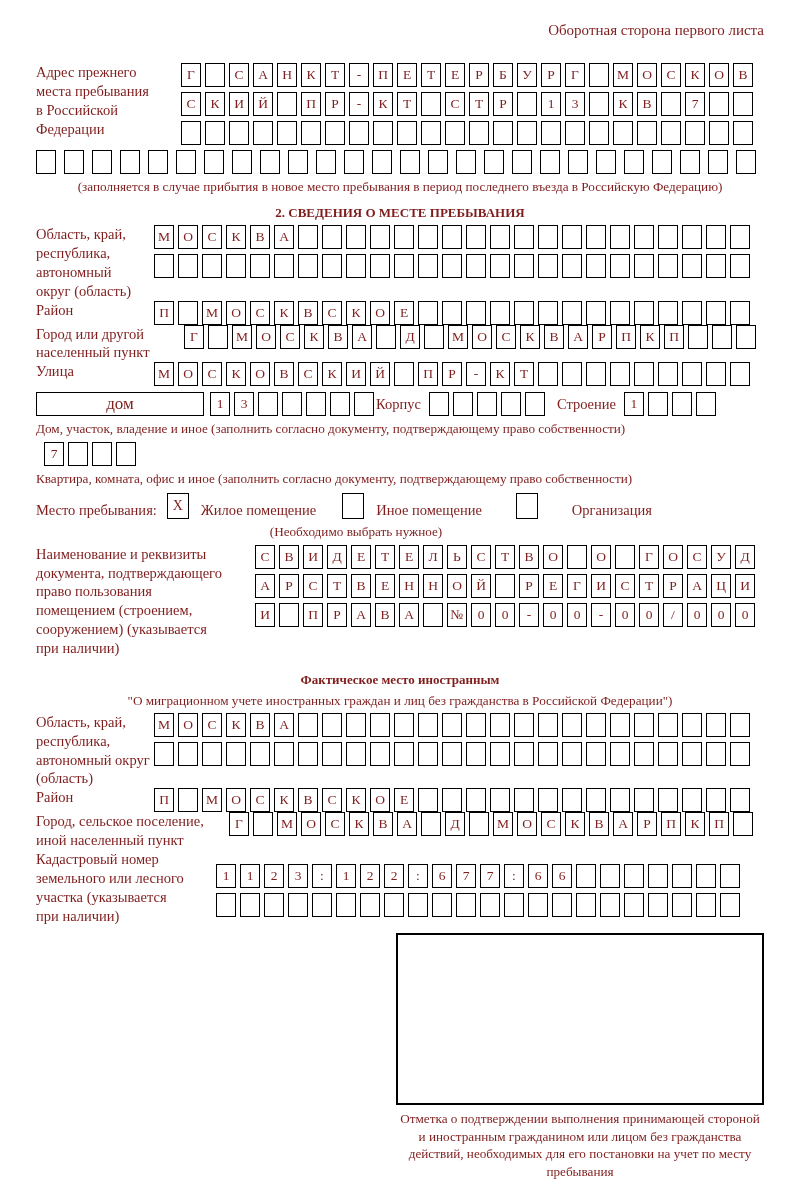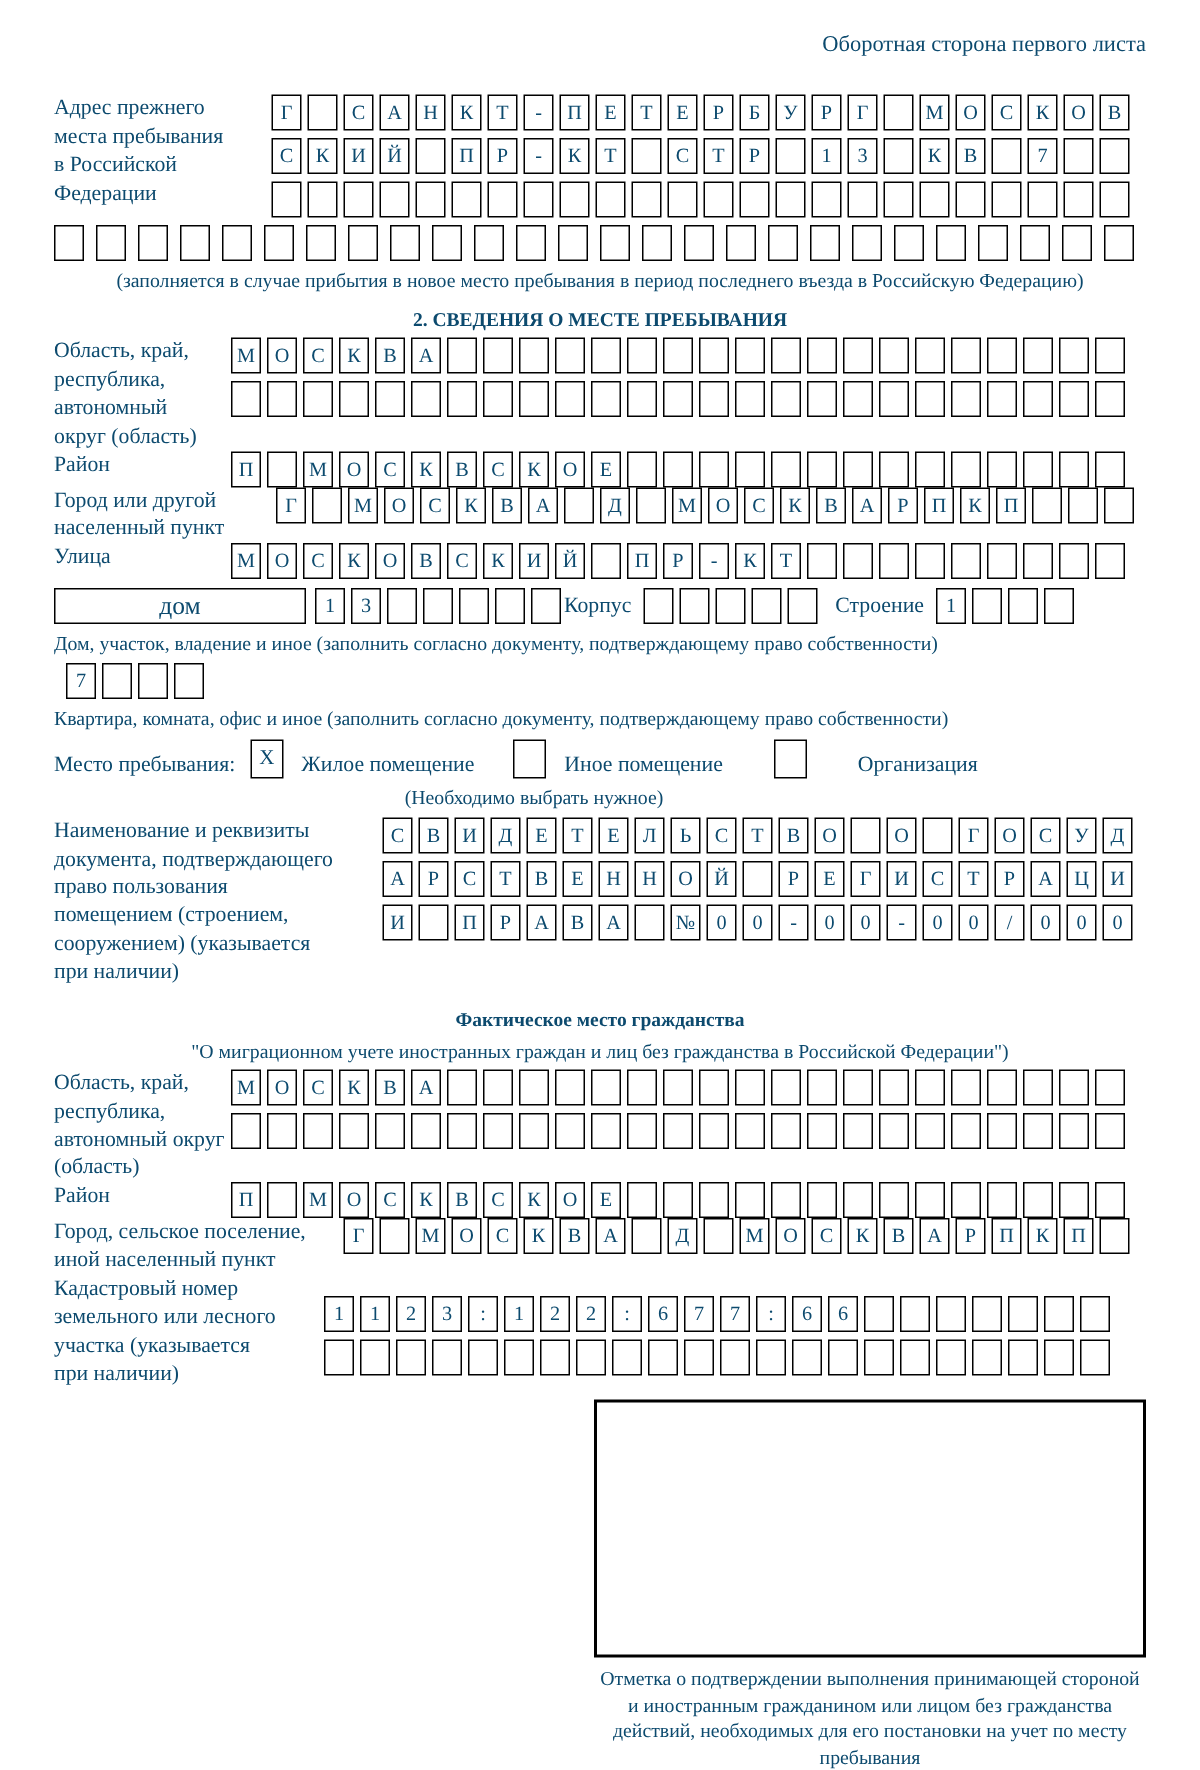--- a/index.html
+++ b/index.html
@@ -1,18 +1,18 @@
 <!DOCTYPE html>
 <html><head>
 <meta charset="utf-8">
 <style>
   * { box-sizing: border-box; }
   html,body { margin:0; padding:0; background:#fff; }
   .page {
-    width:800px; height:1180px; background:#fff; color:#0c4a6e;
+    width:800px; height:1180px; background:#fff; color:#7f1d1d;
     font-family:"Liberation Serif","DejaVu Serif",serif;
     padding:14px 36px 0 36px; position:relative; overflow:hidden;
   }
   .hdr { text-align:right; font-size:15px; margin:8px 0 24px; }
   .row { display:flex; align-items:flex-start; margin-top:0; }
   .label { font-size:14.5px; line-height:1.3; white-space:pre-line; flex:none; }
   .stack { display:flex; flex-direction:column; gap:5px; }
   .cells { display:flex; gap:4px; flex:none; }
   .cells .cb {
     width:20px; height:24px; border:1.5px solid #000; flex:none;
@@ -440,21 +440,21 @@
           <span class="cb">0</span>
           <span class="cb">0</span>
           <span class="cb">/</span>
           <span class="cb">0</span>
           <span class="cb">0</span>
           <span class="cb">0</span>
         </div>
     </div>
   </div>
 
-  <div class="sectitle" style="margin-top:14px">Фактическое место гражданства</div>
+  <div class="sectitle" style="margin-top:14px">Фактическое место иностранным</div>
   <div class="fn center" style="margin:0 0 4px">"О миграционном учете иностранных граждан и лиц без гражданства в Российской Федерации")</div>
 
   <div class="row">
     <div class="label" style="width:118px">Область, край,
 республика,
 автономный округ
 (область)</div>
     <div class="stack">
       <div class="cells">
           <span class="cb">М</span>

